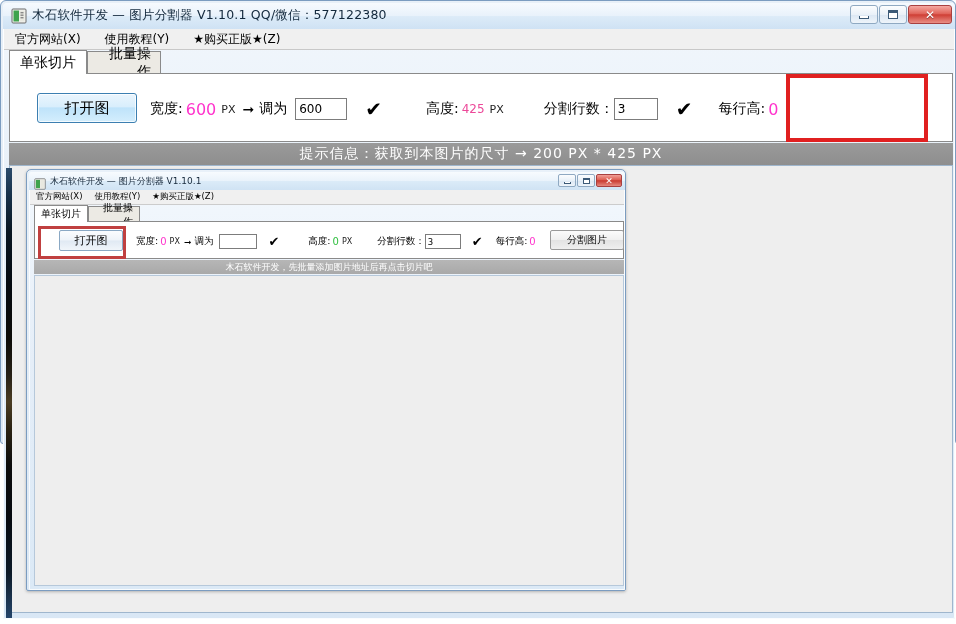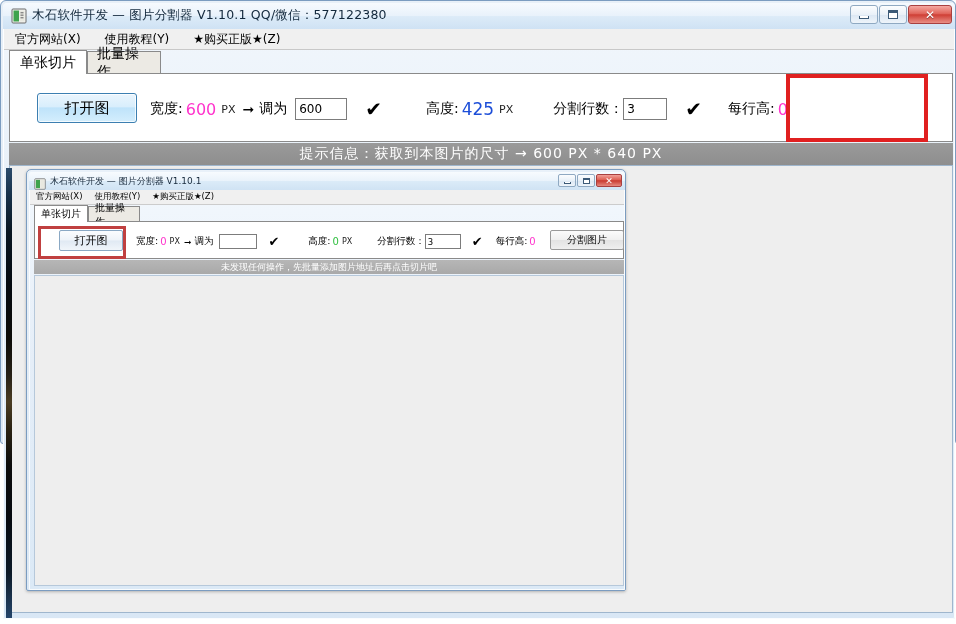--- a/index.html
+++ b/index.html
@@ -11,20 +11,21 @@
     font-family: "DejaVu Sans", "Liberation Sans", sans-serif;
   }
 
   
   .win-outer {
     position: absolute;
     left: 0; top: 0; width: 956px; height: 444px;
     background: linear-gradient(to bottom, #e8f0f8 0%, #dce8f4 100%);
     border: 1px solid #7b9cc0;
     border-radius: 6px 6px 3px 3px;
+    text-align: right;
   }
   .win-outer-frame {
     position: absolute;
     left: 2px; top: 2px; width: 952px; height: 616px;
     border-radius: 5px 5px 2px 2px;
     background: linear-gradient(to bottom, #f2f7fc 0%, #e4eef8 40%, #d9e7f5 100%);
     box-shadow: inset 0 0 0 1px rgba(255,255,255,0.85);
   }
 
   
@@ -106,21 +107,21 @@
     box-shadow: inset 0 0 0 1px rgba(255,255,255,0.75);
     cursor: pointer;
   }
   .field-row-outer {
     position: absolute; left: 140px; top: 22px; height: 26px;
     display: flex; align-items: center;
     font-size: 14px; color: #000; white-space: nowrap;
   }
   .lbl { color: #000; }
   .val-pink { color: #ff33cc; font-size: 16px; padding: 0 3px; }
-  .val-green { color: #1d4ed8; font-size: 17px; padding: 0 3px; }
+  .val-green { color: #ec4899; font-size: 12px; padding: 0 3px; }
   .unit { font-size: 11px; color: #222; padding: 0 2px; }
   .arrow { padding: 0 5px; font-size: 14px; }
   .txtbox {
     border: 1px solid #7c7c7c;
     background: #ffffff;
     height: 22px; width: 52px;
     font-size: 12px; color: #000;
     padding: 0 3px;
     display: flex; align-items: center;
     font-family: "DejaVu Sans", "Liberation Sans", sans-serif;
@@ -346,21 +347,21 @@
         <span style="width:22px;"></span>
         <span class="lbl">每行高:</span>
         <span class="val-pink">0</span>
       </div>
 
       <div class="split-btn-outer">分割图片</div>
     </div>
 
     <div class="red-rect-outer"></div>
 
-    <div class="hintbar-outer">提示信息：获取到本图片的尺寸 → 600 PX * 640 PX</div>
+    <div class="hintbar-outer">提示信息：获取到本图片的尺寸 → 200 PX * 425 PX</div>
 
     <div class="content-outer"></div>
 
     <div class="filmstrip"></div>
 
     <div class="win-inner">
       <div class="win-inner-frame">
 
         <div class="titlebar-inner">
           <span class="title-icon-sm">
@@ -418,20 +419,20 @@
             <span style="width:10px;"></span>
             <span class="lbl-sm">每行高:</span>
             <span class="val-pink-sm">0</span>
           </div>
 
           <div class="split-btn-inner">分割图片</div>
         </div>
 
         <div class="red-rect-inner"></div>
 
-        <div class="hintbar-inner">未发现任何操作，先批量添加图片地址后再点击切片吧</div>
+        <div class="hintbar-inner">木石软件开发，先批量添加图片地址后再点击切片吧</div>
 
         <div class="content-inner"></div>
       </div>
     </div>
 
   </div>
 </div>
 
 </body></html>

